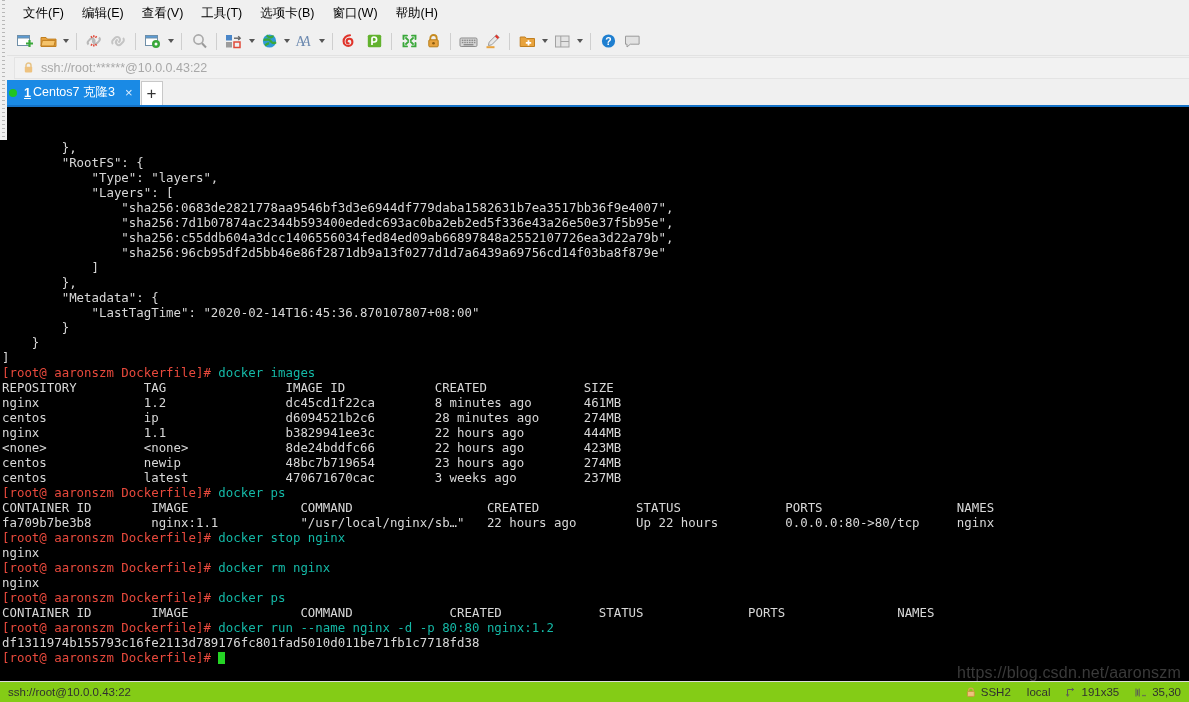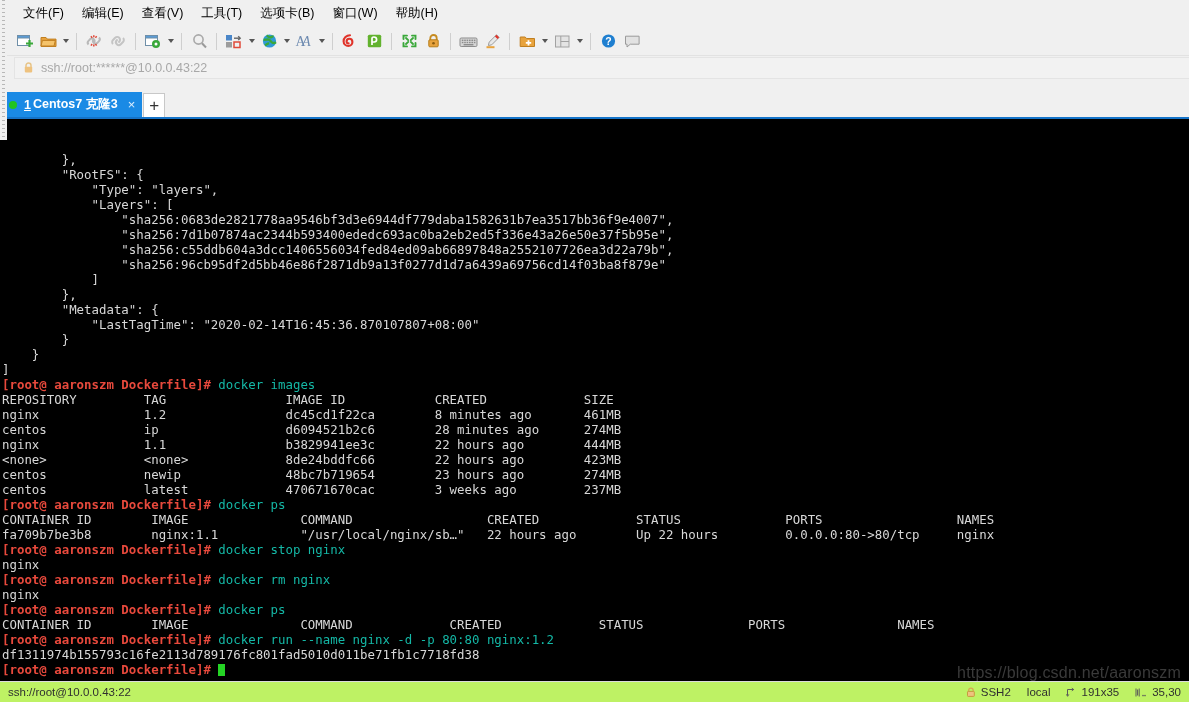--- a/index.html
+++ b/index.html
@@ -80,21 +80,21 @@
   }
   .tb-sep {
     width: 1px; height: 17px;
     background: #cfcfcf;
     margin: 0 5px;
   }
 
   
   .addrbar {
     height: 22px;
-    margin: 1px 0 15px 14px;
+    margin: 1px 0 3px 14px;
     background: #f2f2f2;
     border: 1px solid #e4e4e4;
     border-right: none;
     display: flex;
     align-items: center;
     padding-left: 8px;
     flex: none;
     color: #a8a8a8;
     font-size: 12.5px;
   }
@@ -135,21 +135,21 @@
     cursor: default;
     white-space: nowrap;
   }
   .tab .dot {
     width: 8px; height: 8px; border-radius: 50%;
     background: #21c421;
     margin-right: 7px;
     flex: none;
   }
   .tab .tnum { text-decoration: underline; margin-right: 2px; font-weight: bold;}
-  .tab .tlabel { font-weight: bold; }
+  .tab .tlabel { font-weight: normal; }
   .tab .tclose {
     margin-left: 10px;
     font-size: 13px;
     color: #dbeeff;
     cursor: default;
   }
   .tab-add {
     width: 22px; height: 24px;
     background: #ffffff;
     border: 1px solid #c8c8c8;
@@ -169,42 +169,42 @@
     overflow: hidden;
     padding: 3px 0 0 2px;
     font-family: "DejaVu Sans Mono", "Liberation Mono", monospace;
     font-size: 12.4px;
     line-height: 15px;
     color: #d6d6d6;
     white-space: pre;
   }
   .terminal .line { height: 15px; white-space: pre; }
   .c-white  { color: #d8d8d8; }
-  .c-prompt { color: #e8493c; font-weight: bold; }
+  .c-prompt { color: #e8493c; font-weight: normal; }
   .c-cmd    { color: #14b8a6; }
   .cursor {
     display: inline-block;
     width: 7px; height: 12px;
     background: #25d425;
     vertical-align: -2px;
   }
   .watermark {
     position: absolute;
     right: 8px; bottom: 1px;
     color: #3a3a3a;
     font-family: "Liberation Sans", sans-serif;
     font-size: 16px;
     letter-spacing: 0.2px;
     pointer-events: none;
   }
 
   
   .statusbar {
     height: 21px;
-    background: #bef264;
+    background: #84cc16;
     border-top: 1px solid #dcdcdc;
     display: flex;
     align-items: center;
     font-size: 11.5px;
     color: #303030;
     flex: none;
     padding: 0 8px 0 8px;
   }
   .statusbar .sb-left { flex: 1 1 auto; }
   .statusbar .sb-cell {

